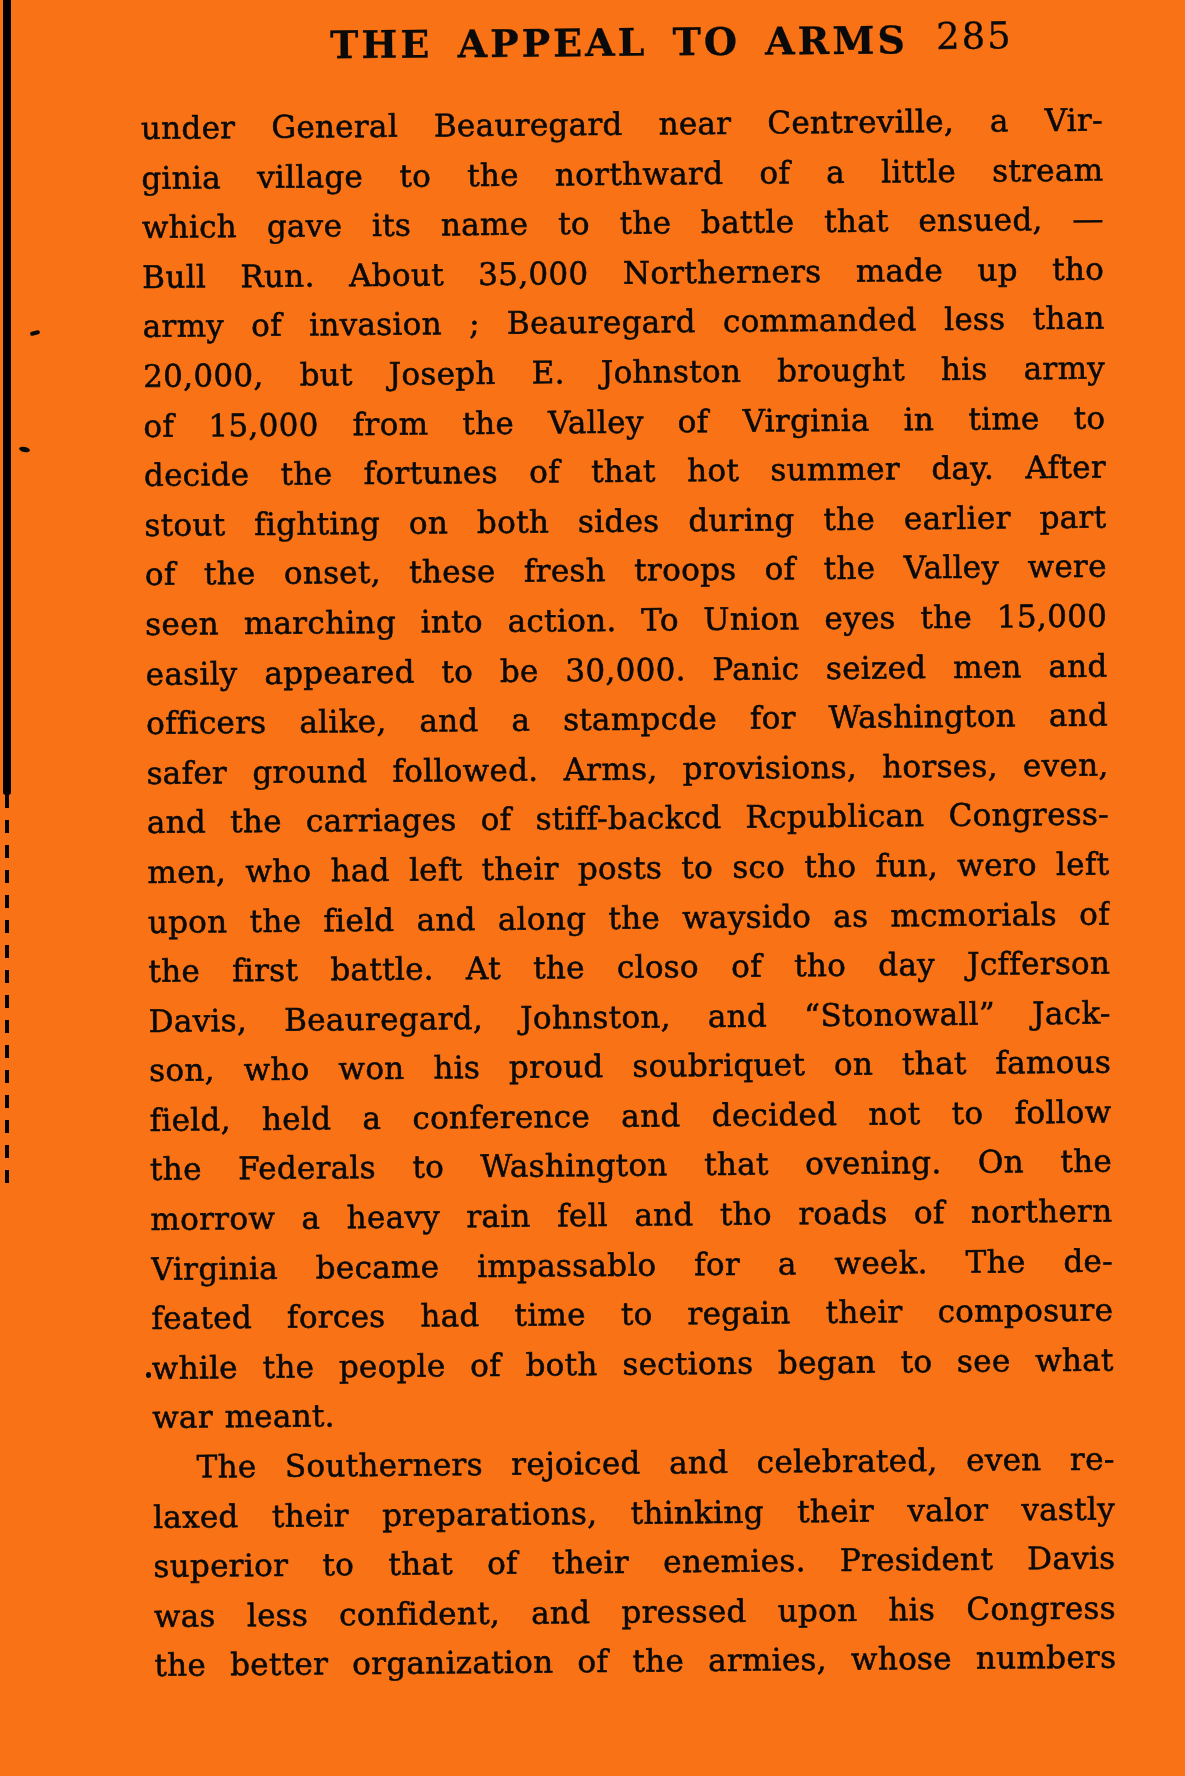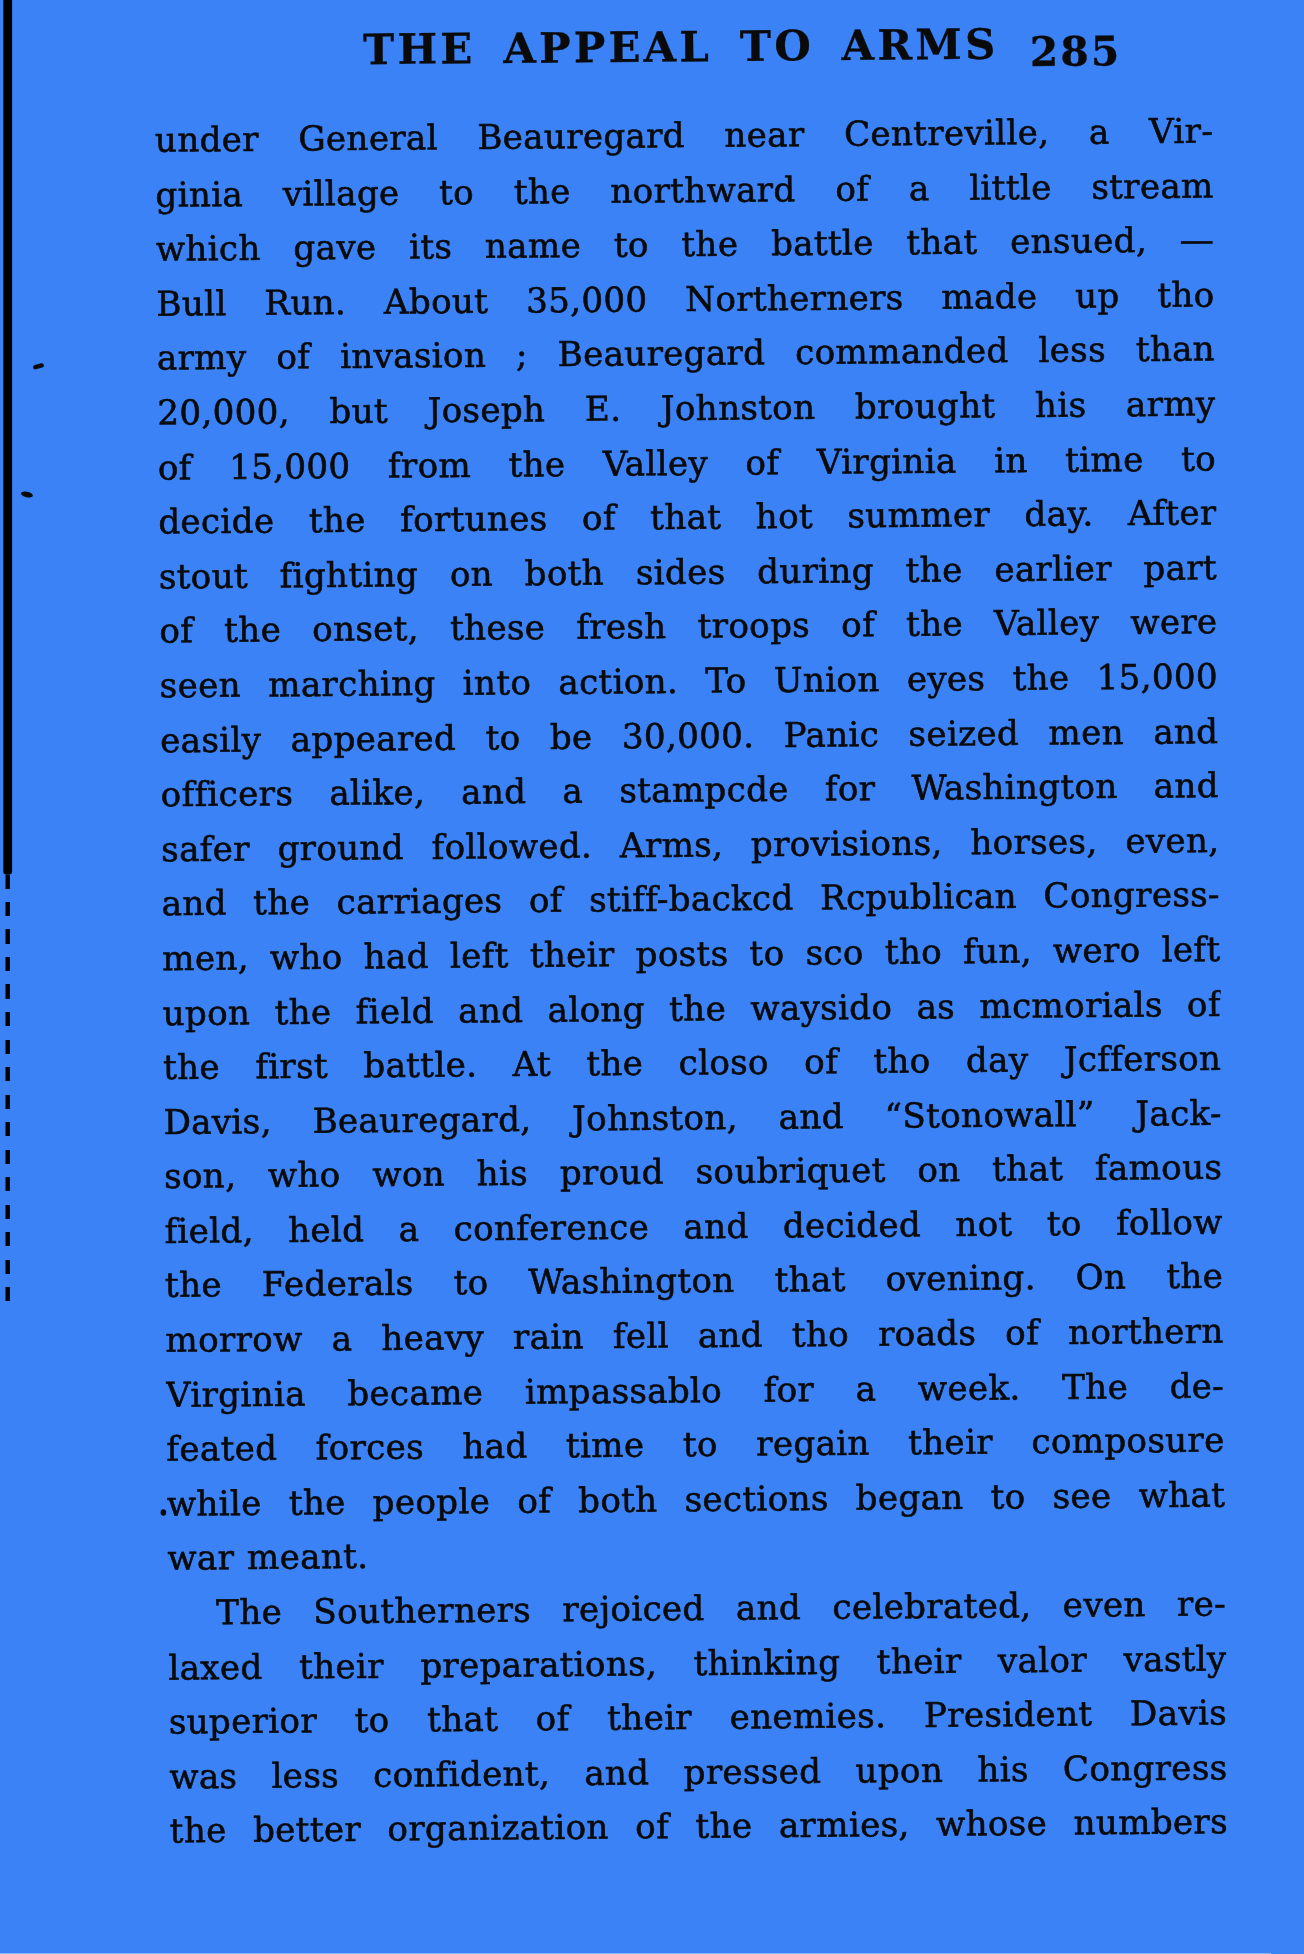--- a/index.html
+++ b/index.html
@@ -5,42 +5,42 @@
   html, body { margin: 0; padding: 0; }
   body {
     width: 1185px; height: 1776px;
     background: #ffffff;
     overflow: hidden;
     position: relative;
     font-family: "DejaVu Serif", "Liberation Serif", serif;
   }
   .page {
     position: absolute; inset: 0;
-    background: #3b82f6;
+    background: #f97316;
   }
   
   .scan-text {
     position: absolute;
     left: 140px; top: 22px;
     width: 962px;
     transform: rotate(-0.5deg);
     transform-origin: 0 0;
     color: #0a0a0a;
   }
   .header { position: relative; height: 62px; }
   .running-title {
     position: absolute; left: 190px; top: 2px;
     font-size: 38px; font-weight: 700;
     letter-spacing: 3px; word-spacing: 9px;
     white-space: nowrap;
     -webkit-text-stroke: 0.3px #0a0a0a;
   }
   .page-number {
-    position: absolute; left: 796px; top: 10px;
-    font-size: 37px; font-weight: 700;
+    position: absolute; left: 796px; top: 0;
+    font-size: 37px; font-weight: 400;
     letter-spacing: 2px;
     -webkit-text-stroke: 0.3px #0a0a0a;
   }
   .page-body { margin-top: 20px; }
   .paragraph { margin: 0; }
   .line {
     font-size: 31px;
     line-height: 49.6px;
     height: 49.6px;
     letter-spacing: 0.3px;

